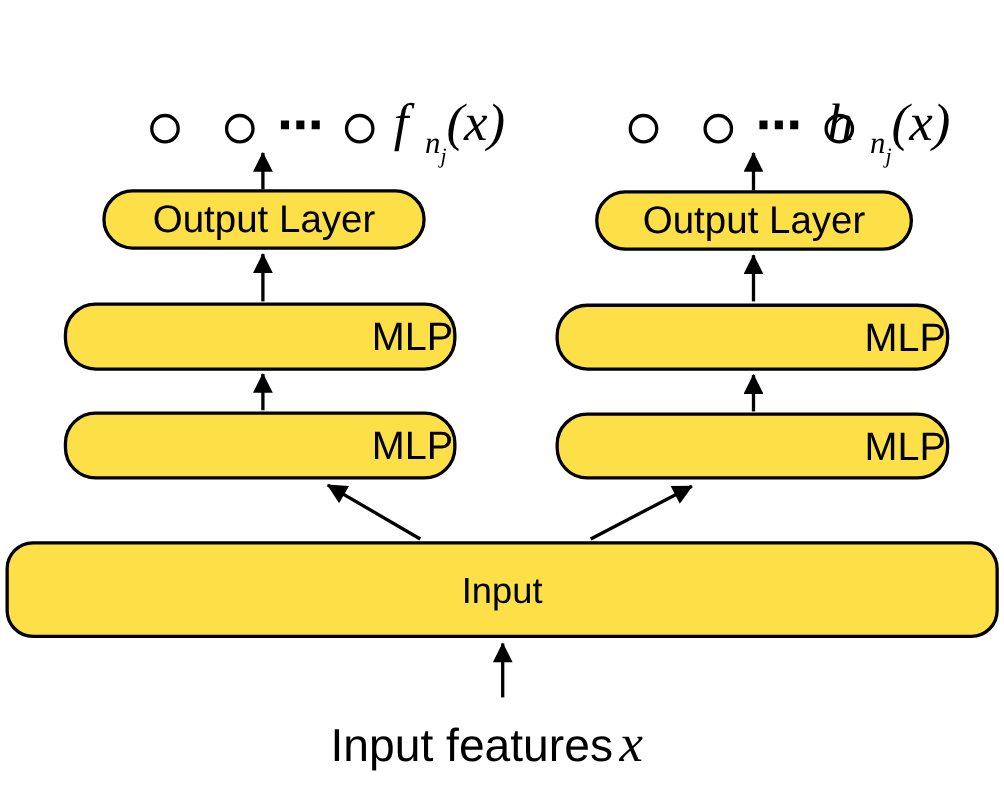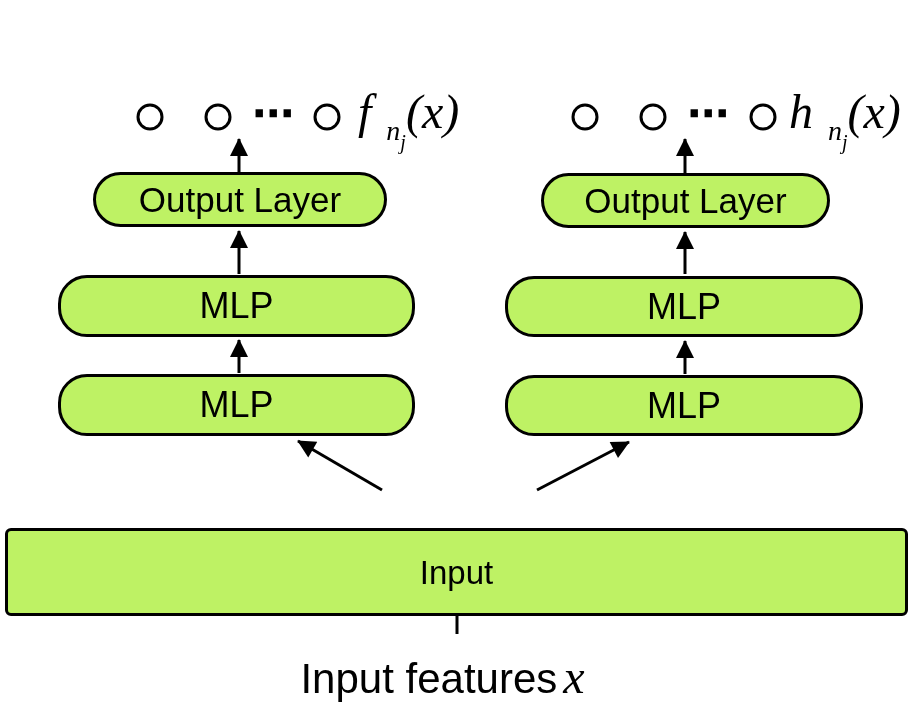--- a/index.html
+++ b/index.html
@@ -21,40 +21,40 @@
     left: 0;
     top: 0;
     width: 913px;
     height: 725px;
     pointer-events: none;
   }
   .box {
     position: absolute;
     box-sizing: border-box;
     border: 3px solid #000000;
-    background: #bef264;
+    background: #fde047;
     display: flex;
     align-items: center;
     justify-content: center;
     text-align: center;
     color: #000000;
   }
   .box.output {
     border-radius: 27.5px;
     font-size: 35px;
   }
   .box.mlp {
     border-radius: 29px;
     font-size: 36px;
+    justify-content: flex-end;
   }
   .box.embed {
-    border-radius: 6px;
+    border-radius: 25px;
     font-size: 33px;
     line-height: 37px;
-    margin-top: 36px;
   }
   .dots {
     position: absolute;
     top: 93px;
     width: 54px;
     height: 44px;
     line-height: 42px;
     text-align: center;
     font-family: "DejaVu Sans", sans-serif;
     font-weight: bold;
@@ -129,21 +129,21 @@
     <line x1="382" y1="490" x2="298" y2="441" stroke="#000000" stroke-width="3" marker-end="url(#ah)"></line>
     <line x1="537" y1="490" x2="629" y2="442" stroke="#000000" stroke-width="3" marker-end="url(#ah)"></line>
 
     <line x1="457" y1="634" x2="457" y2="585" stroke="#000000" stroke-width="3" marker-end="url(#ah)"></line>
   </svg>
 
   <span class="dots" style="left:245px;">⋯</span>
   <span class="mathlabel" style="left:358px;"><span>f</span><span class="msub"><span>n</span><span class="msubsub">j</span></span><span>(x)</span></span>
 
   <span class="dots" style="left:680px;">⋯</span>
-  <span class="mathlabel" style="left:789px;"><span>h</span><span class="msub"><span>n</span><span class="msubsub">j</span></span><span>(x)</span></span>
+  <span class="mathlabel" style="left:752px;"><span>h</span><span class="msub"><span>n</span><span class="msubsub">j</span></span><span>(x)</span></span>
 
   <div class="box output" style="left:93px; top:172px; width:294px; height:55px;">
     <span>Output Layer</span>
   </div>
   <div class="box mlp" style="left:58px; top:275px; width:357px; height:62px;">
     <span>MLP</span>
   </div>
   <div class="box mlp" style="left:58px; top:374px; width:357px; height:62px;">
     <span>MLP</span>
   </div>

